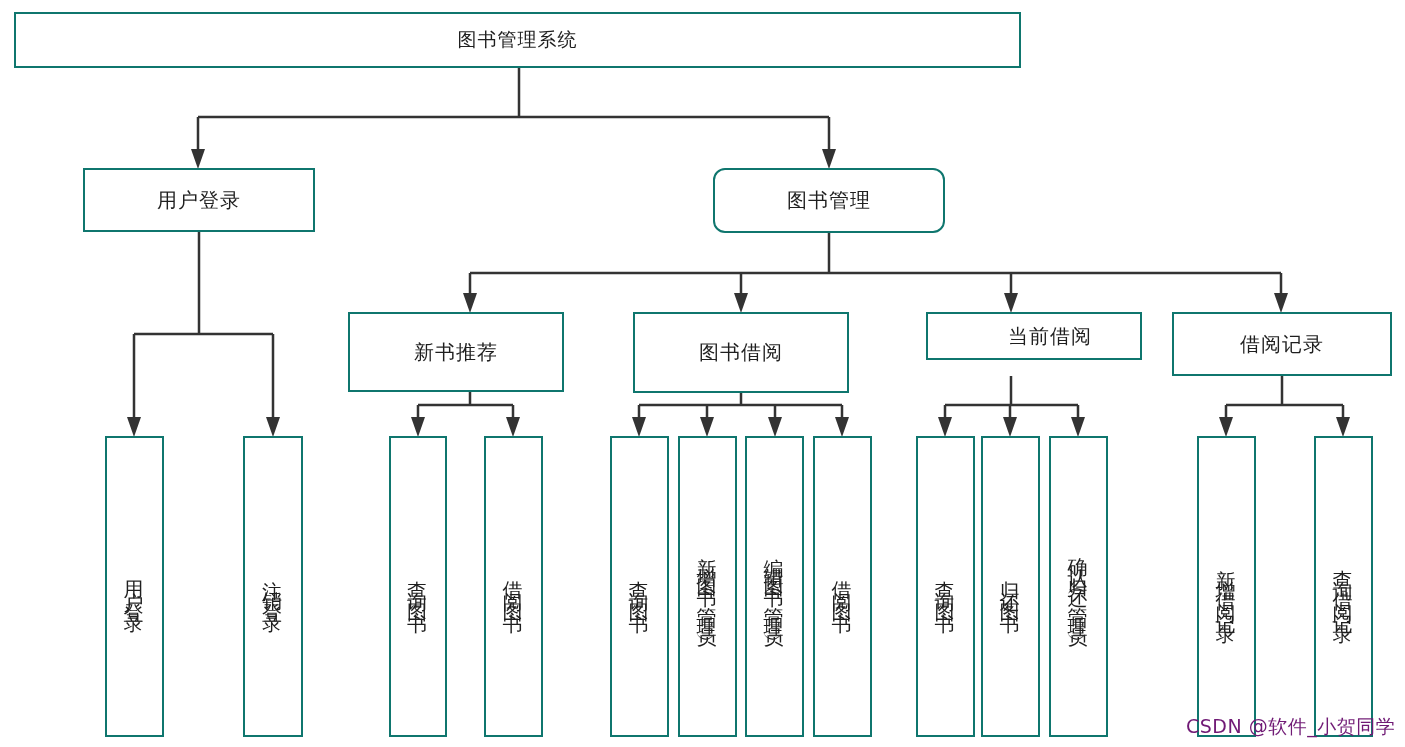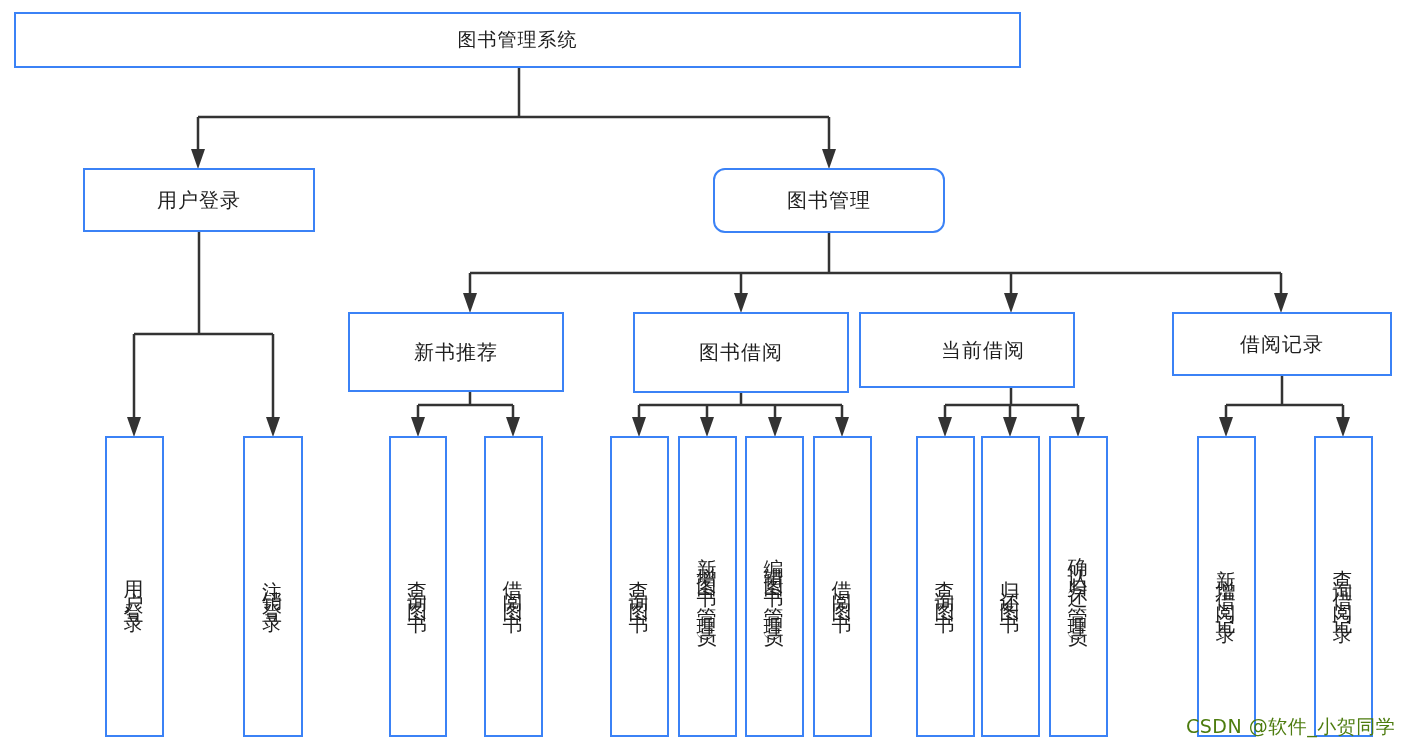--- a/index.html
+++ b/index.html
@@ -7,62 +7,62 @@
     position:relative;
     width:1405px;height:747px;
     background:#ffffff;
     font-family:"DejaVu Sans","Liberation Sans",sans-serif;
     overflow:hidden;
   }
   .connector-layer{position:absolute;left:0;top:0;width:1405px;height:747px;}
   .node{
     position:absolute;
     box-sizing:border-box;
-    border:2px solid #3b82f6;
+    border:2px solid #0f766e;
     background:#ffffff;
     display:flex;align-items:center;justify-content:center;
     color:#1f1f1f;
   }
   .node.h{font-size:20px;letter-spacing:1px;}
   .node.root{font-size:19px;}
   .node.v span{
     writing-mode:vertical-rl;
     font-size:20px;
     letter-spacing:11px;
     color:#1f1f1f;
     white-space:nowrap;
   }
   .node.v.long span{letter-spacing:10px;}
   
   #n-root{left:14px;top:12px;width:1007px;height:56px;}
   #n-user-login{left:83px;top:168px;width:232px;height:64px;}
   #n-book-mgmt{left:713px;top:168px;width:232px;height:65px;border-radius:12px;}
   #n-new-book-rec{left:340px;top:312px;width:216px;height:80px;margin-left:8px;}
   #n-book-borrow{left:633px;top:312px;width:216px;height:81px;}
-  #n-current-borrow{left:859px;top:312px;width:216px;height:76px;padding-left:32px;}
+  #n-current-borrow{left:926px;top:312px;width:216px;height:48px;padding-left:32px;}
   #n-borrow-records{left:1172px;top:312px;width:220px;height:64px;text-align:right;}
   .leaf{top:436px;height:301px;width:59px;}
   #n-leaf-user-login{left:105px;}
   #n-leaf-logout{left:243px;width:60px;}
   #n-leaf-nbr-query{left:389px;width:58px;}
   #n-leaf-nbr-borrow{left:484px;}
   #n-leaf-bb-query{left:610px;}
   #n-leaf-bb-add{left:678px;}
   #n-leaf-bb-edit{left:745px;}
   #n-leaf-bb-borrow{left:813px;}
   #n-leaf-cb-query{left:916px;}
   #n-leaf-cb-return{left:981px;}
   #n-leaf-cb-confirm{left:1049px;}
   #n-leaf-br-add{left:1197px;}
   #n-leaf-br-query{left:1314px;}
   .watermark{
     position:absolute;
     left:1186px;top:714px;
     font-size:19px;
-    color:#4d7c0f;
+    color:#701a75;
     letter-spacing:0.5px;
     white-space:nowrap;
   }
 </style>
 </head>
 <body>
 
 <div id="canvas">
 
   <svg class="connector-layer" width="1405" height="747" viewBox="0 0 1405 747" stroke="#333333" stroke-width="2.5" fill="none">

